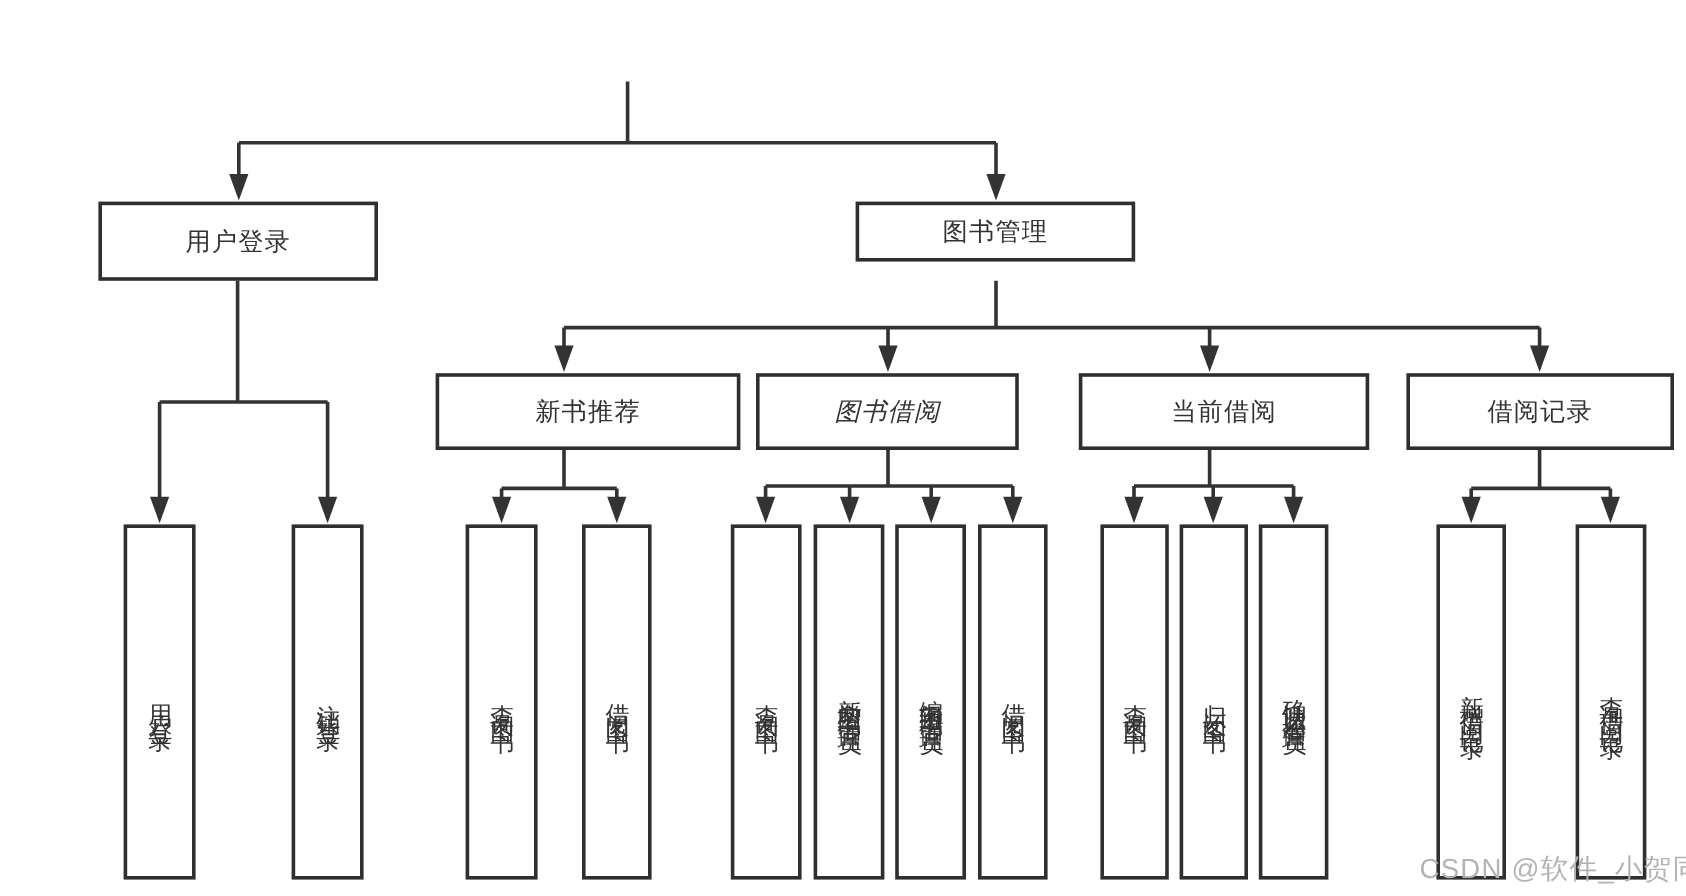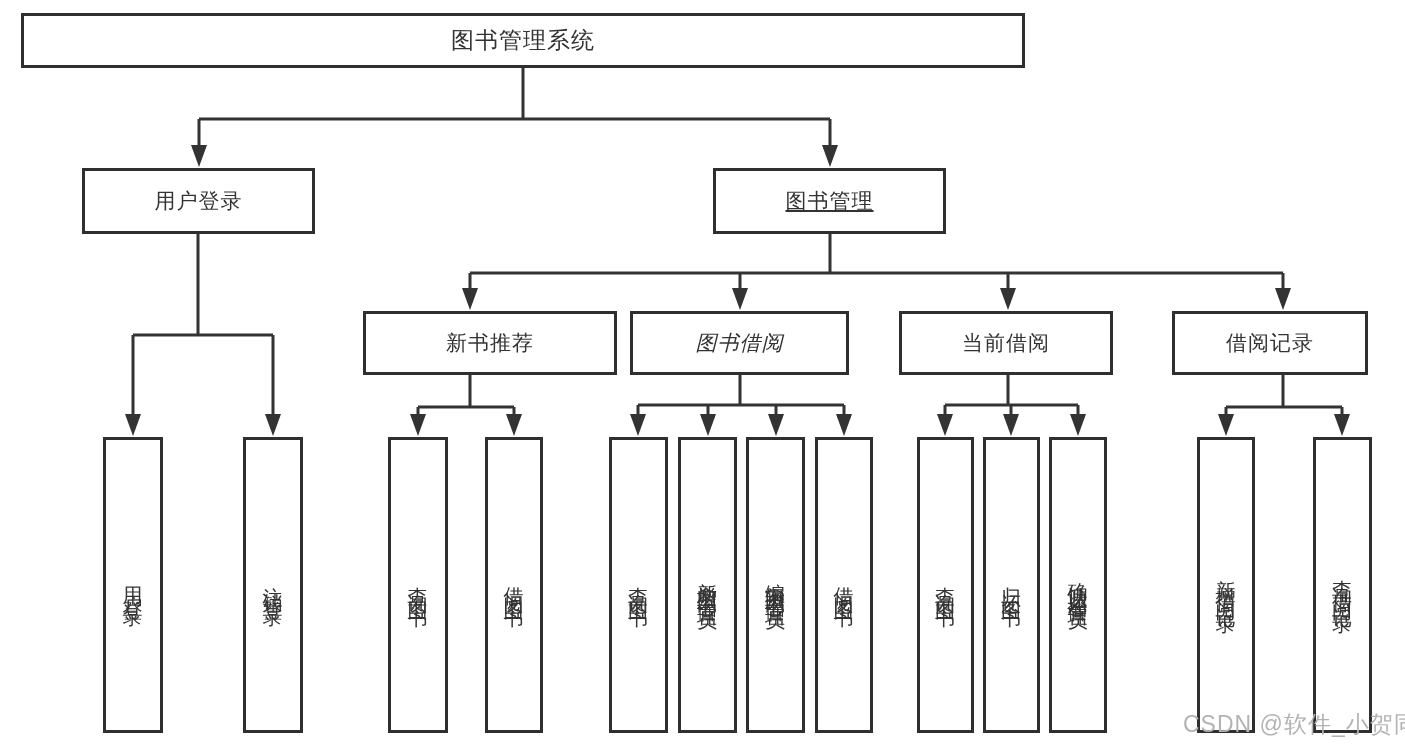--- a/index.html
+++ b/index.html
@@ -100,41 +100,38 @@
     <path d="M1008 375 V405 M945 405 H1078 M945 405 V416 M1011 405 V416 M1078 405 V416"></path>
     <polygon points="937,414 953,414 945,436"></polygon>
     <polygon points="1003,414 1019,414 1011,436"></polygon>
     <polygon points="1070,414 1086,414 1078,436"></polygon>
 
     <path d="M1283 375 V407 M1226 407 H1342 M1226 407 V416 M1342 407 V416"></path>
     <polygon points="1218,414 1234,414 1226,436"></polygon>
     <polygon points="1334,414 1350,414 1342,436"></polygon>
   </svg>
 
-  <div class="box root-label" style="left:21px;top:13px;width:1004px;height:55px;">
-    <span>图书管理系统</span>
-  </div>
 
   <div class="box" style="left:82px;top:168px;width:233px;height:66px;">
     <span>用户登录</span>
   </div>
-  <div class="box" style="left:713px;top:168px;width:233px;height:66px;text-decoration:underline;">
+  <div class="box" style="left:713px;top:168px;width:233px;height:50px;">
     <span>图书管理</span>
   </div>
 
   <div class="box" style="left:363px;top:311px;width:254px;height:64px;">
     <span>新书推荐</span>
   </div>
   <div class="box" style="left:630px;top:311px;width:219px;height:64px;font-style:italic;">
     <span>图书借阅</span>
   </div>
-  <div class="box" style="left:899px;top:311px;width:214px;height:64px;">
+  <div class="box" style="left:899px;top:311px;width:242px;height:64px;">
     <span>当前借阅</span>
   </div>
-  <div class="box" style="left:1172px;top:311px;width:196px;height:64px;">
+  <div class="box" style="left:1172px;top:311px;width:223px;height:64px;">
     <span>借阅记录</span>
   </div>
 
   <div class="vbox" style="left:103px;top:437px;width:60px;height:296px;">
     <span class="vtext">用户登录</span>
   </div>
   <div class="vbox" style="left:243px;top:437px;width:60px;height:296px;">
     <span class="vtext">注销登录</span>
   </div>
 

